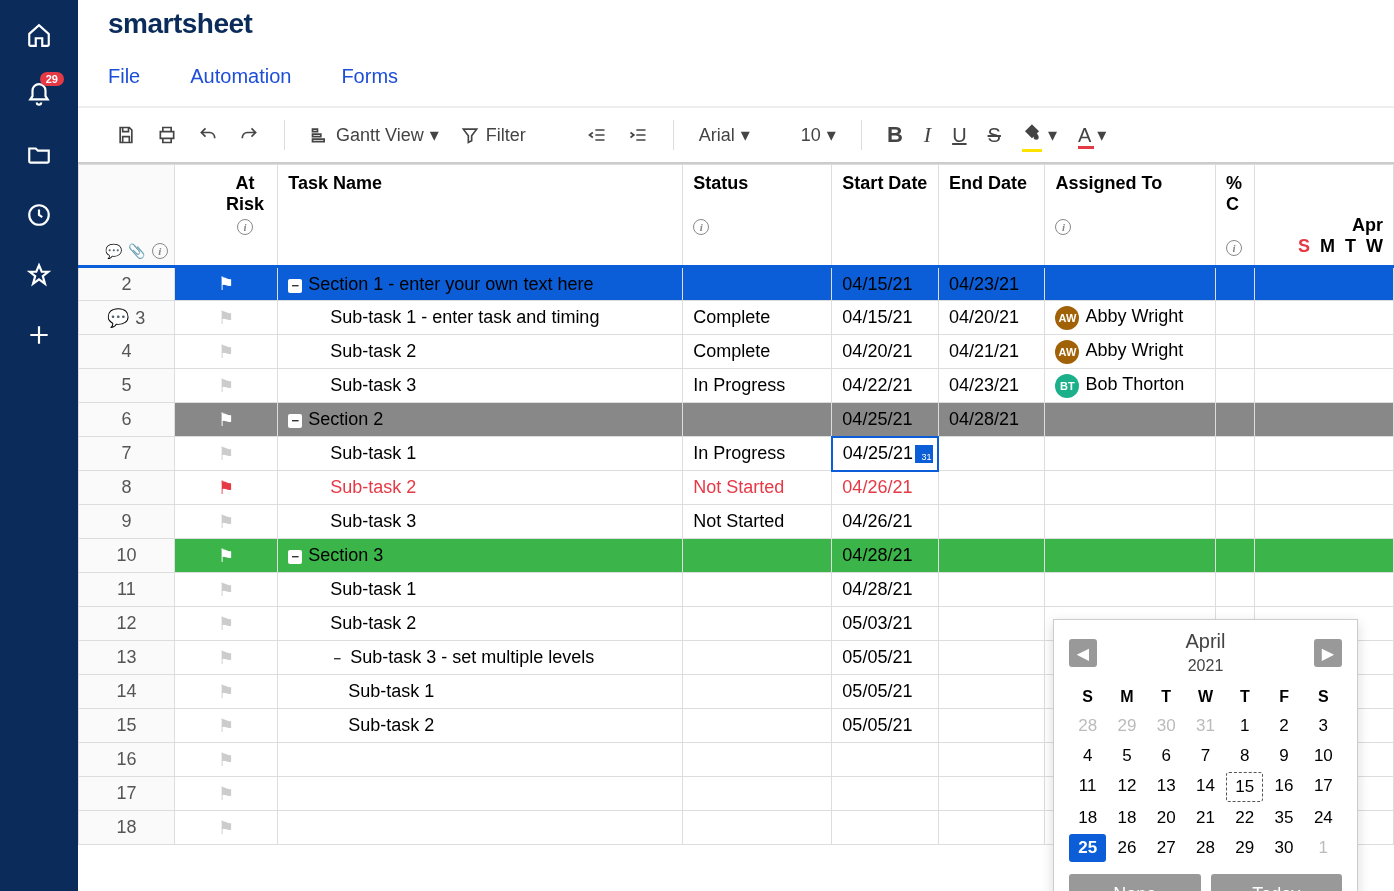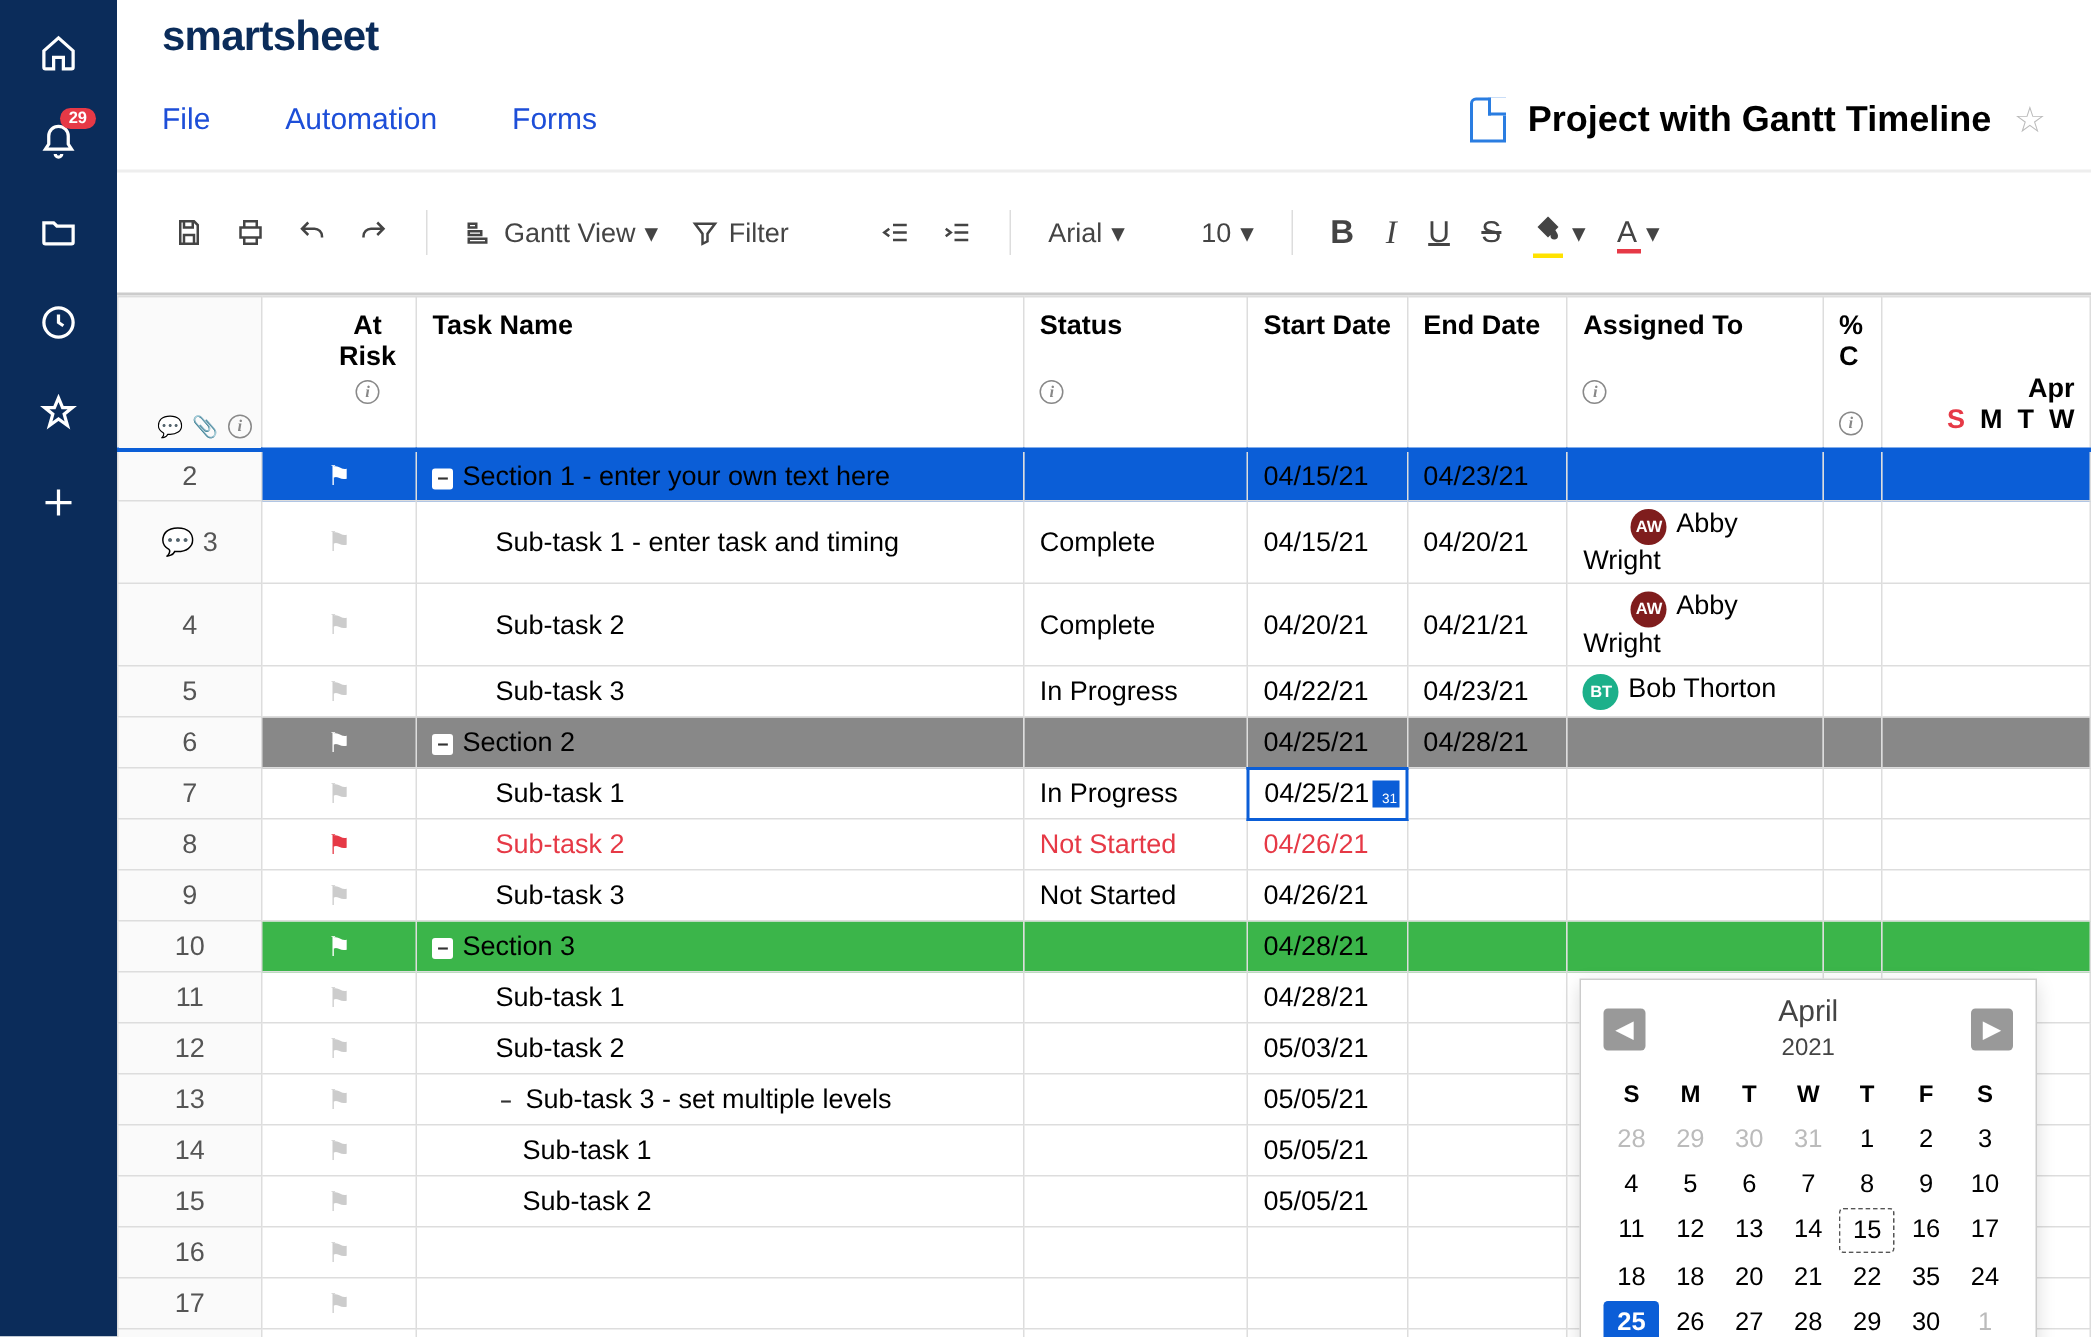--- a/index.html
+++ b/index.html
@@ -11,21 +11,21 @@
 .main { flex: 1; display: flex; flex-direction: column; }
 .header { padding: 0 30px; }
 .logo { color: #0b2c5a; font-size: 28px; font-weight: 600; padding: 8px 0 5px; letter-spacing: -0.5px; }
 .menu-row { display: flex; align-items: center; padding: 20px 0 18px; }
 .menu-row .menu-item { font-size: 20px; color: #1d4ed8; margin-right: 50px; cursor: pointer; }
 .title-block { margin-left: auto; display: flex; align-items: center; gap: 15px; }
 .sheet-icon { width: 24px; height: 30px; border: 2px solid #2a7de1; border-top-left-radius: 4px; position: relative; }
 .sheet-icon::before { content: ""; position: absolute; top: -2px; right: -2px; width: 10px; height: 10px; background: #fff; border-left: 2px solid #2a7de1; border-bottom: 2px solid #2a7de1; }
 .sheet-title { font-size: 24px; font-weight: bold; }
 .star { color: #bbb; font-size: 24px; cursor: pointer; }
-.toolbar { display: flex; align-items: center; border-top: 2px solid #eee; border-bottom: 2px solid #ccc; padding: 21px 30px; gap: 5px; }
+.toolbar { display: flex; align-items: center; border-top: 2px solid #eee; border-bottom: 2px solid #ccc; padding: 8px 30px; gap: 5px; }
 .tb-sep { width: 1px; height: 30px; background: #ddd; margin: 0 12px; }
 .tb-btn { display: flex; align-items: center; padding: 6px 8px; cursor: pointer; color: #444; font-size: 18px; gap: 6px; }
 .tb-btn svg { width: 20px; height: 20px; stroke: #444; fill: none; stroke-width: 2; }
 .grid { flex: 1; overflow: auto; position: relative; }
 table { border-collapse: collapse; width: 100%; }
 th, td { border: 1px solid #ddd; padding: 0; font-size: 18px; text-align: left; height: 34px; }
 th { background: #fff; font-weight: bold; vertical-align: top; padding: 8px 10px; height: 70px; }
 .info-circle { display: inline-block; width: 16px; height: 16px; border: 1.5px solid #888; border-radius: 50%; font-size: 11px; text-align: center; line-height: 14px; color: #888; font-style: italic; font-family: serif; }
 .row-num { width: 90px; text-align: center; color: #555; background: #fafafa; }
 .flag-col { width: 60px; text-align: center; padding-left: 48px; }
@@ -38,21 +38,21 @@
 .section-gray { background: #888; }
 .section-green { background: #3bb54a; }
 .collapse-btn { display: inline-block; width: 14px; height: 14px; background: #fff; color: #333; text-align: center; line-height: 13px; font-size: 13px; margin-right: 6px; border-radius: 2px; font-weight: bold; }
 .indent1 { padding-left: 52px !important; }
 .indent2 { padding-left: 70px !important; }
 .flag { font-size: 18px; }
 .flag-white { color: #fff; }
 .flag-gray { color: #ccc; }
 .flag-red { color: #e63946; }
 .avatar { display: inline-flex; width: 24px; height: 24px; border-radius: 50%; color: #fff; font-size: 11px; font-weight: bold; align-items: center; justify-content: center; margin-right: 6px; }
-.av-orange { background: #7f1d1d; margin-left: 32px; }
+.av-orange { background: #a16207; }
 .av-green { background: #1cb08a; }
 .red-text { color: #e63946; }
 .blue-border { border-top: 3px solid #0b5ed7; }
 .selected-cell { border: 2px solid #0b5ed7 !important; position: relative; }
 .date-picker-icon { position: absolute; right: 4px; top: 50%; transform: translateY(-50%); width: 18px; height: 18px; background: #0b5ed7; color: #fff; font-size: 9px; display: flex; align-items: flex-end; justify-content: flex-end; padding: 1px 2px; }
 .datepicker { position: absolute; top: 455px; left: 975px; width: 305px; background: #fff; border: 1px solid #ccc; box-shadow: 0 4px 12px rgba(0,0,0,0.15); z-index: 100; padding: 10px 15px 15px; }
 .dp-head { display: flex; align-items: center; justify-content: space-between; margin-bottom: 8px; }
 .dp-nav { width: 28px; height: 28px; background: #999; color: #fff; display: flex; align-items: center; justify-content: center; border-radius: 3px; cursor: pointer; }
 .dp-title { text-align: center; font-size: 20px; color: #444; }
 .dp-grid { display: grid; grid-template-columns: repeat(7, 1fr); gap: 2px; text-align: center; }
@@ -104,25 +104,20 @@
     </div>
 </div>
 
 <div class="main">
   <div class="header">
     <div class="logo">smartsheet</div>
     <div class="menu-row">
       <div class="menu-item">File</div>
       <div class="menu-item">Automation</div>
       <div class="menu-item">Forms</div>
-      <div class="title-block">
-        <div class="sheet-icon"></div>
-        <div class="sheet-title">Project with Gantt Timeline</div>
-        <div class="star">☆</div>
-      </div>
     </div>
   </div>
 
   <div class="toolbar">
     <div class="tb-btn">
         <svg viewBox="0 0 24 24" stroke="#ccc">
           <path d="M5 3h11l3 3v15H5z M8 3v5h7V3 M8 21v-7h8v7"></path>
         </svg>
       </div>
     <div class="tb-btn">

